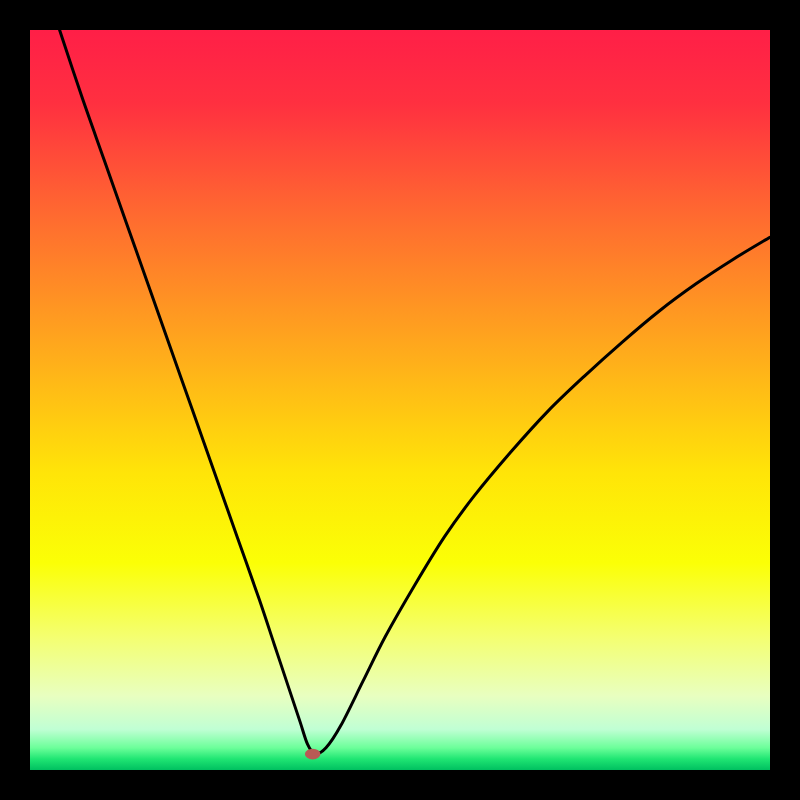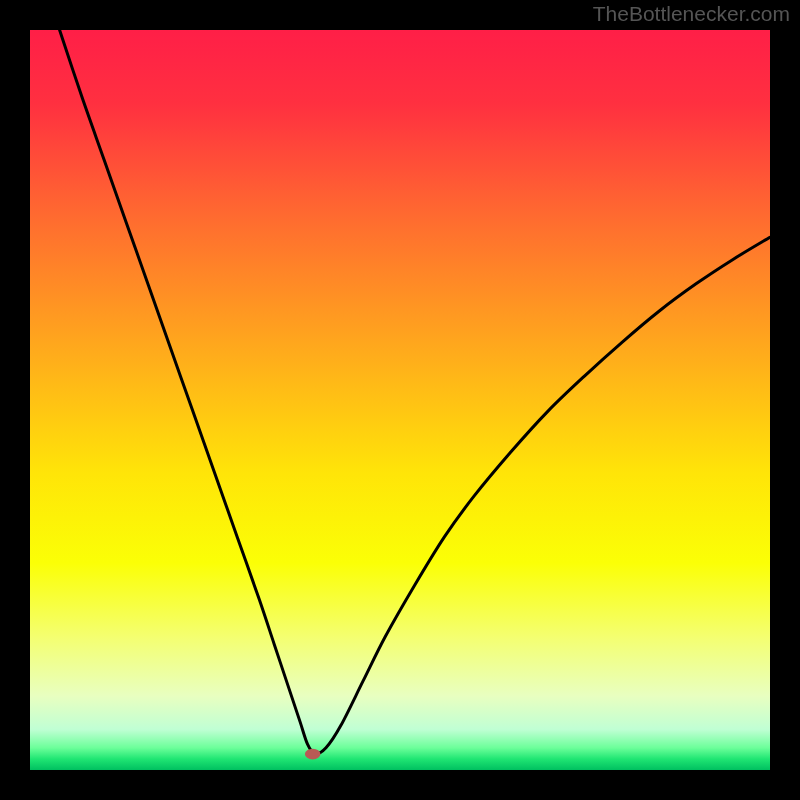--- a/index.html
+++ b/index.html
@@ -37,21 +37,20 @@
     height: 740px;
   }
   svg {
     display: block;
   }
 </style>
 </head>
 <body>
 
 <div class="frame">
-  <div class="watermark">TheBottlenecker.com</div>
   <div class="plot">
     <svg id="chart-svg" width="740" height="740" viewBox="0 0 740 740">
       <defs>
         <linearGradient id="bg-grad" x1="0" y1="0" x2="0" y2="1">
             <stop offset="0%" stop-color="#ff1f47"></stop>
             <stop offset="10%" stop-color="#ff3040"></stop>
             <stop offset="25%" stop-color="#ff6a30"></stop>
             <stop offset="45%" stop-color="#ffb01a"></stop>
             <stop offset="60%" stop-color="#ffe508"></stop>
             <stop offset="72%" stop-color="#fbff06"></stop>

